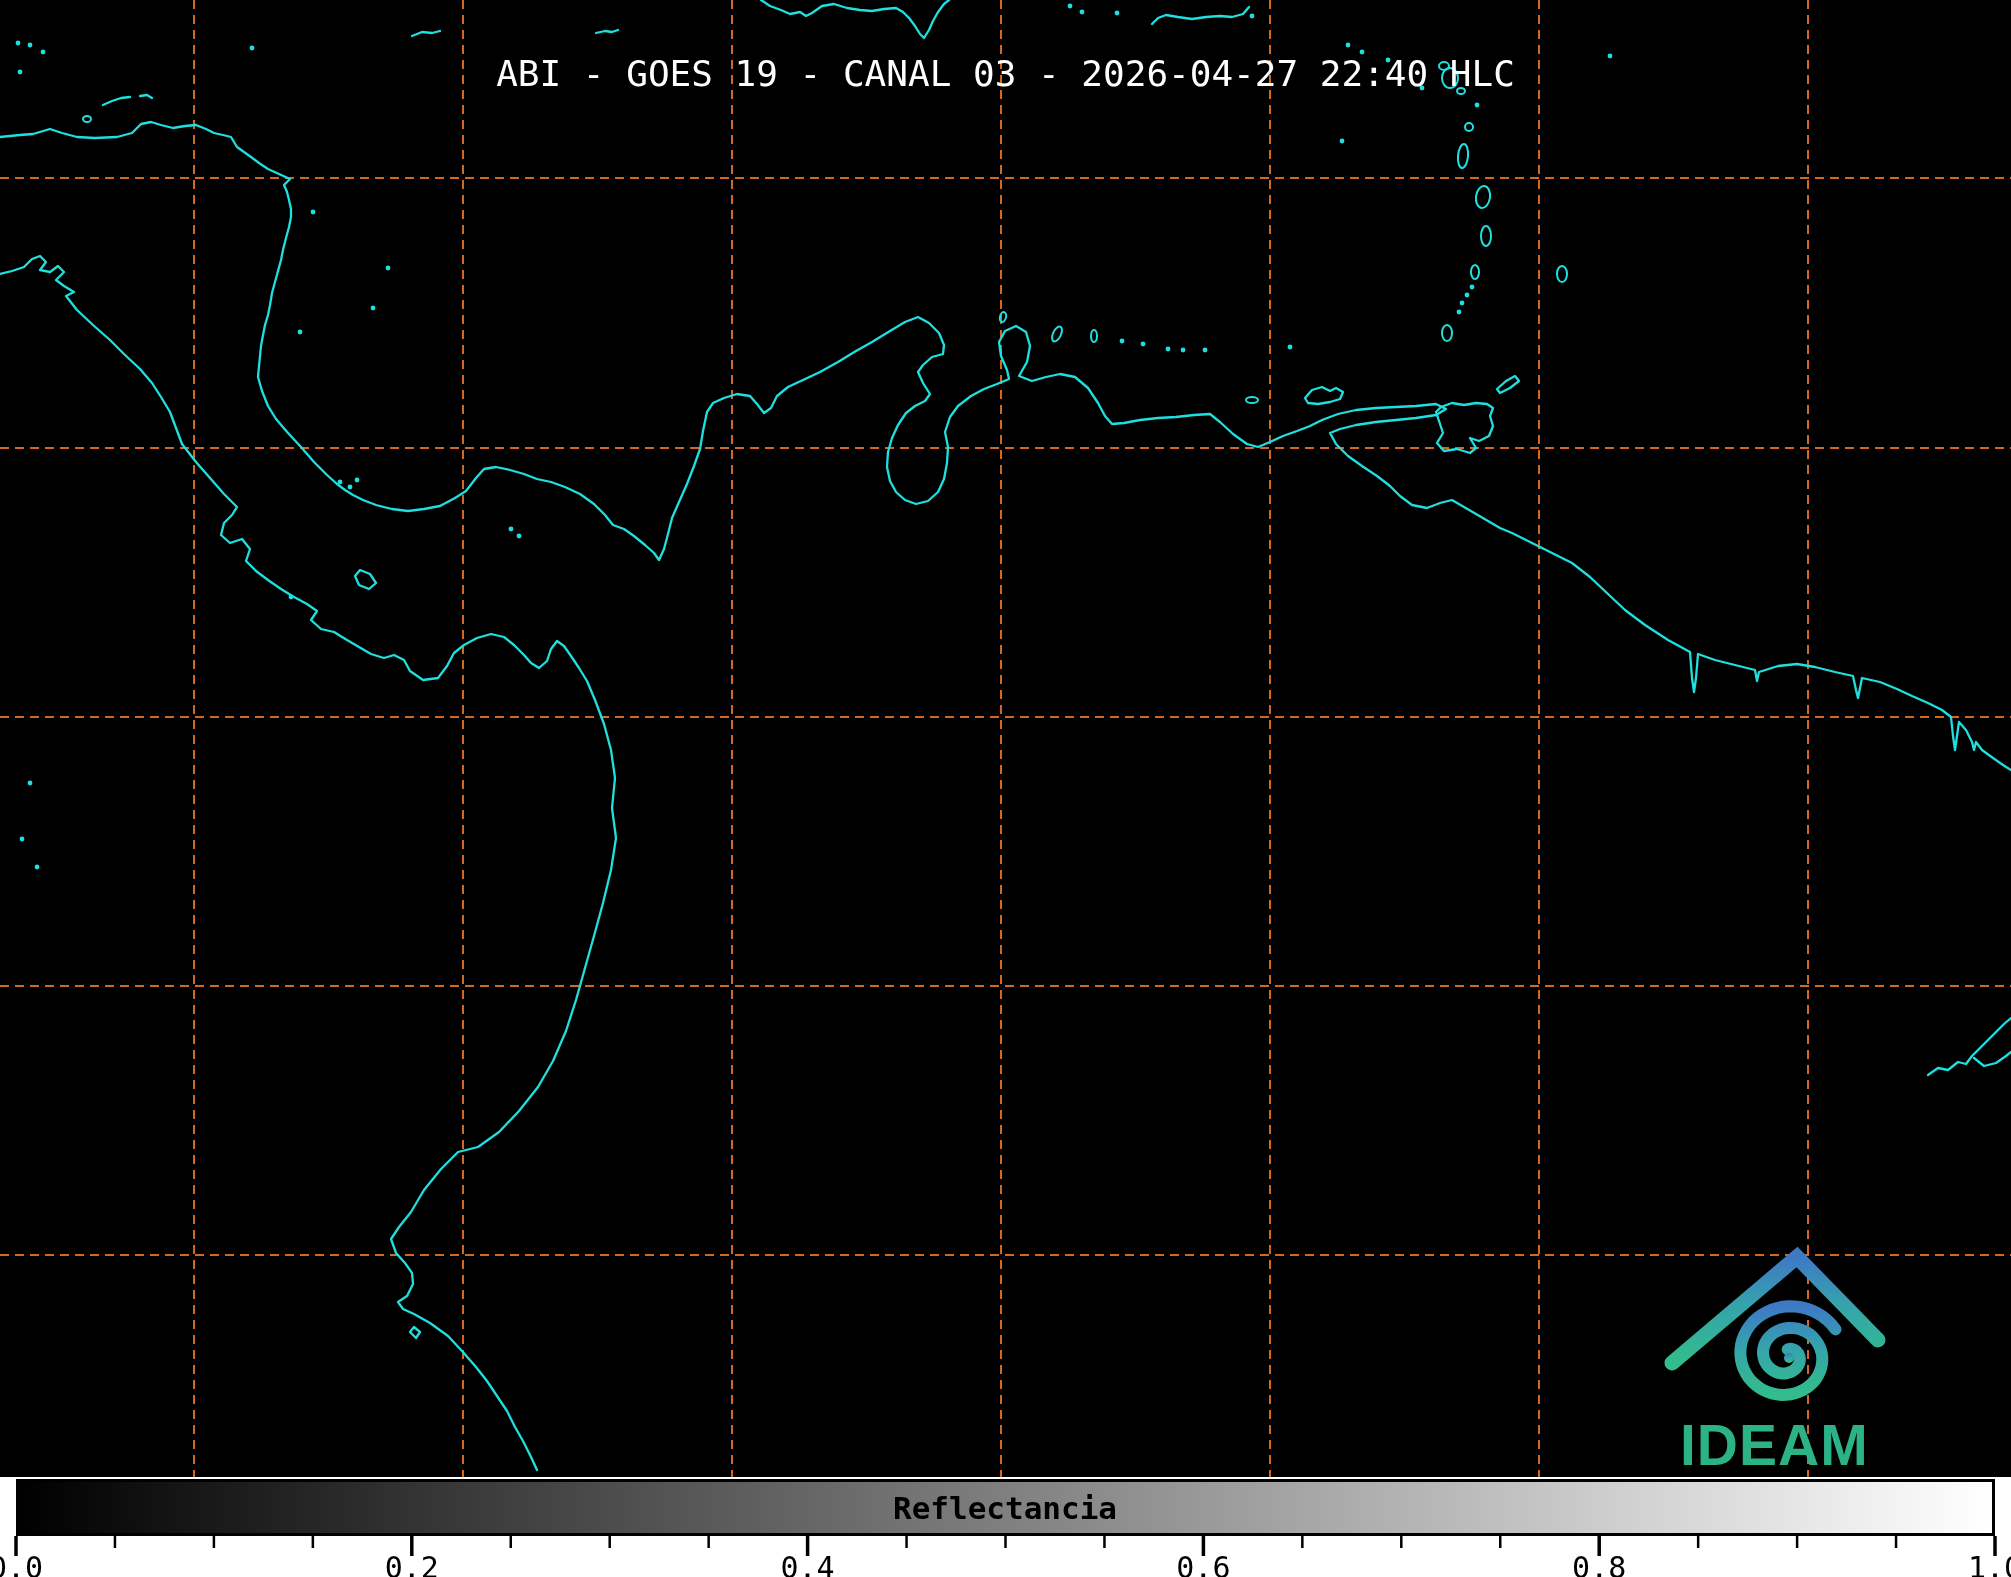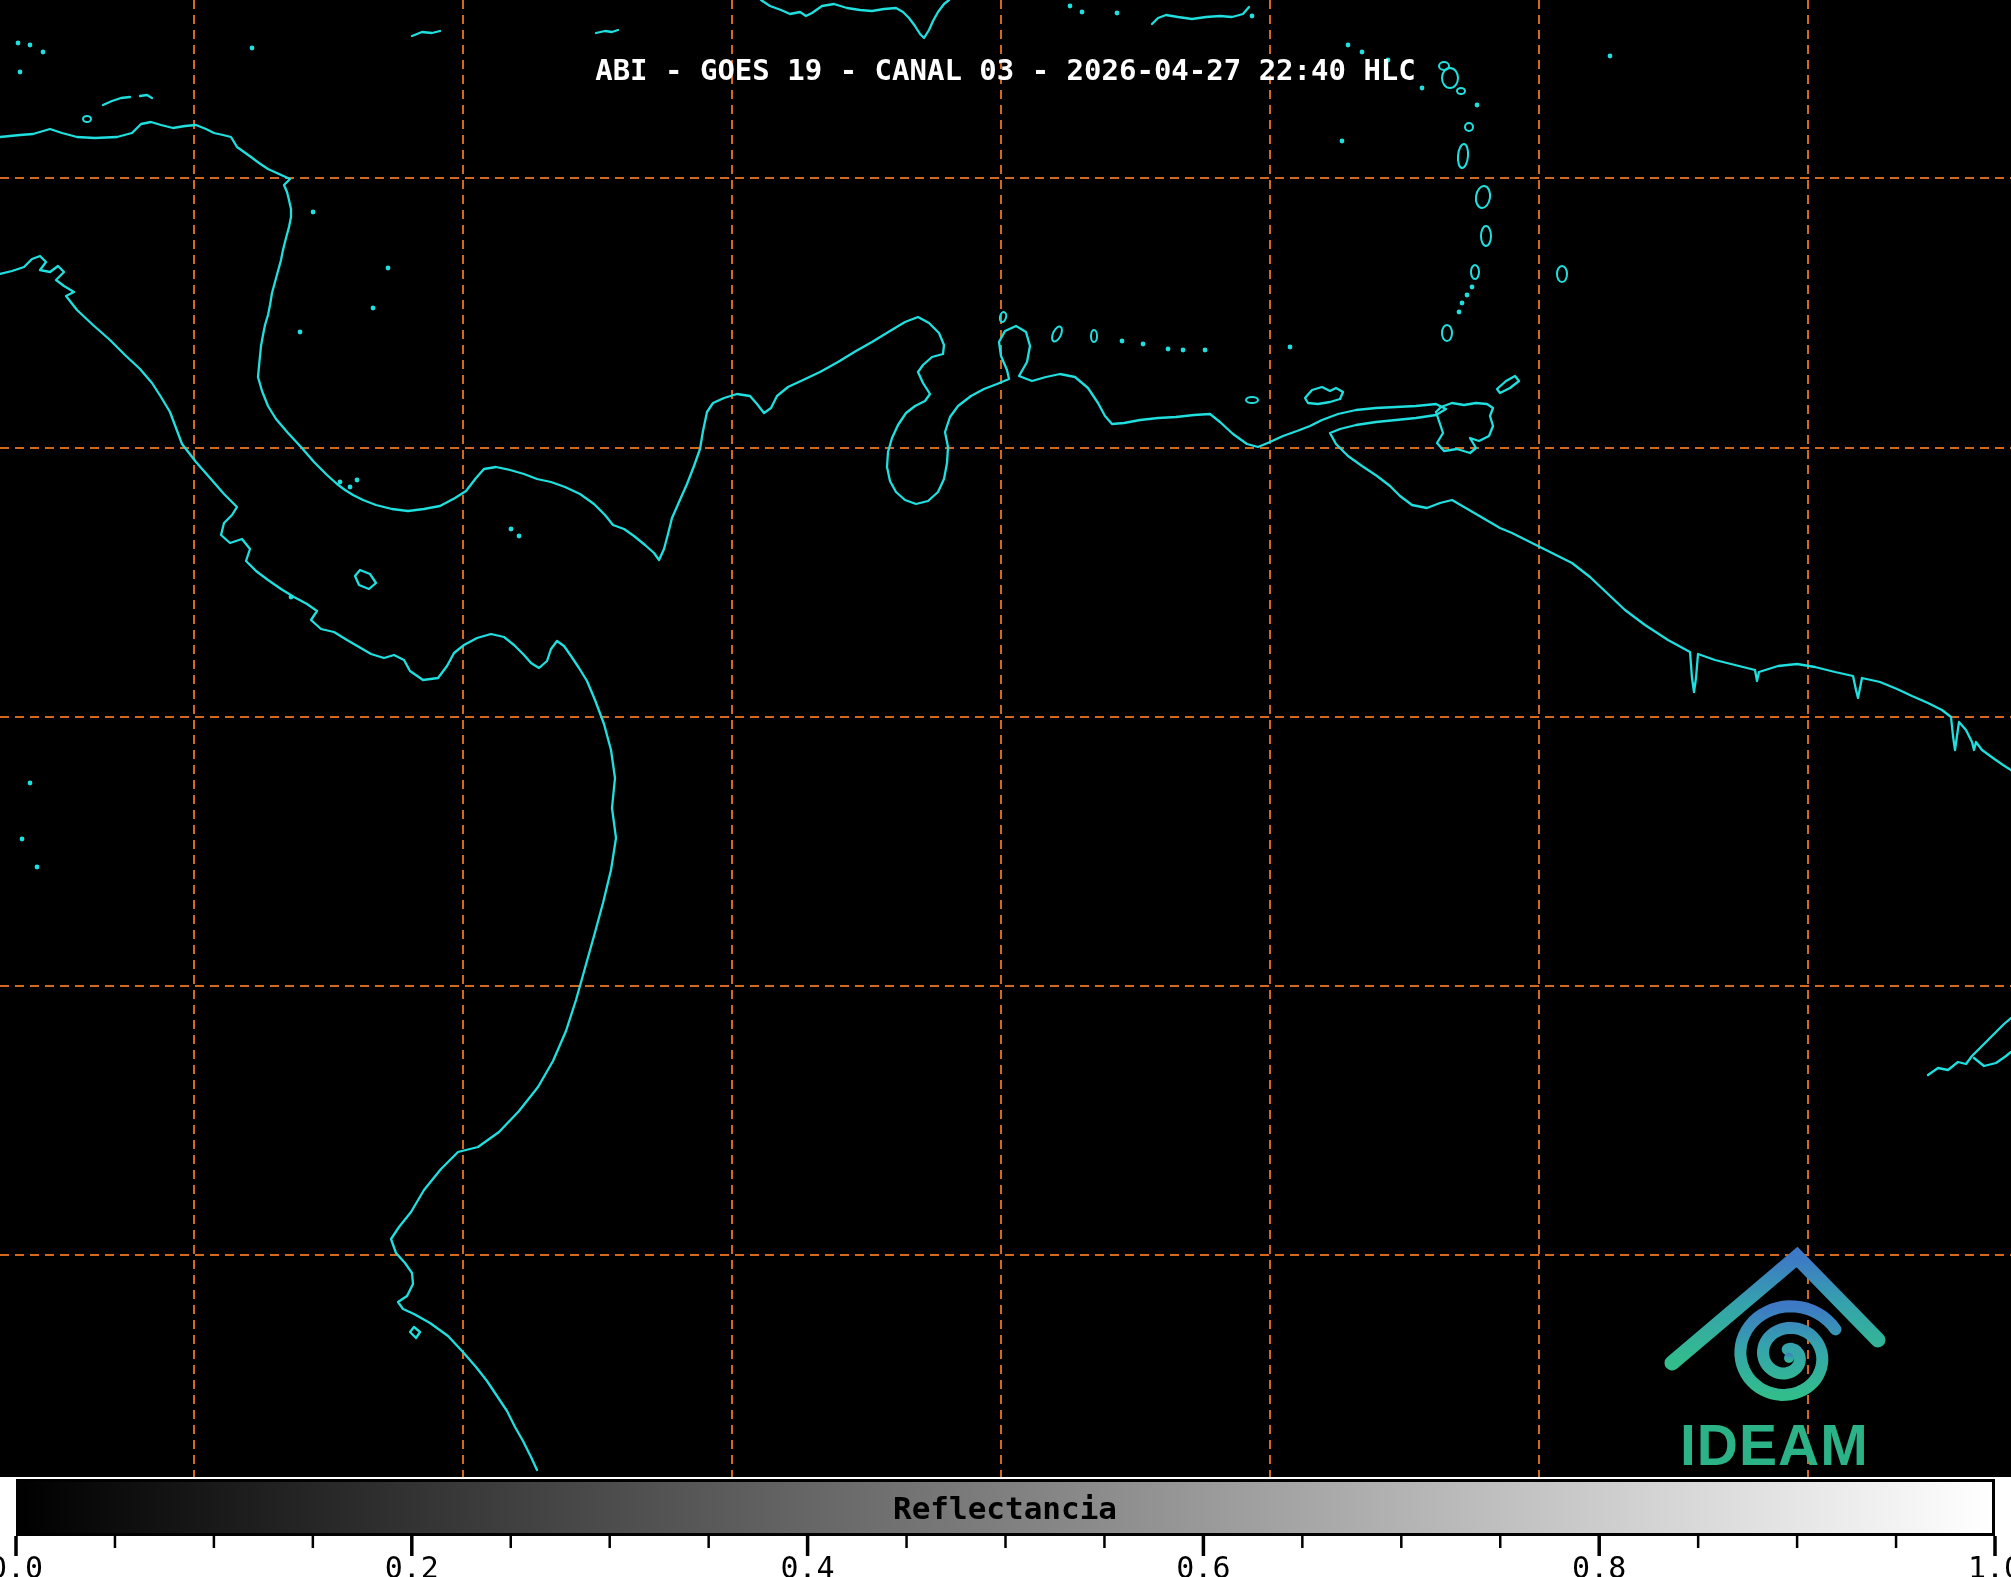--- a/index.html
+++ b/index.html
@@ -3,23 +3,22 @@
 <meta charset="utf-8">
 <style>
   html,body{margin:0;padding:0;background:#666;}
   .stage{
     position:relative;width:2011px;height:1577px;background:#ffffff;
     overflow:hidden;font-family:"DejaVu Sans Mono",monospace;
   }
   .map-svg{position:absolute;left:0;top:0;display:block;}
   .map-title{
     position:absolute;top:53px;left:50%;transform:translateX(-50%);
-    color:#ffffff;font-size:29px;white-space:pre;letter-spacing:0px;
+    color:#ffffff;font-size:36px;white-space:pre;letter-spacing:0px;
     font-family:"DejaVu Sans Mono",monospace;
-    font-weight:bold;
   }
   .logo-svg{position:absolute;left:1660px;top:1246px;width:232px;height:228px;}
   .logo-text{font-family:"Liberation Sans",sans-serif;font-weight:bold;letter-spacing:1px;}
   .colorbar-strip{
     position:absolute;left:0;top:1477px;width:1771px;height:100px;background:#ffffff;
   }
   .cbar{
     position:absolute;left:16px;top:2px;width:1979px;height:57px;
     background:linear-gradient(to right,#000000,#ffffff);
     border:3px solid #000;box-sizing:border-box;

